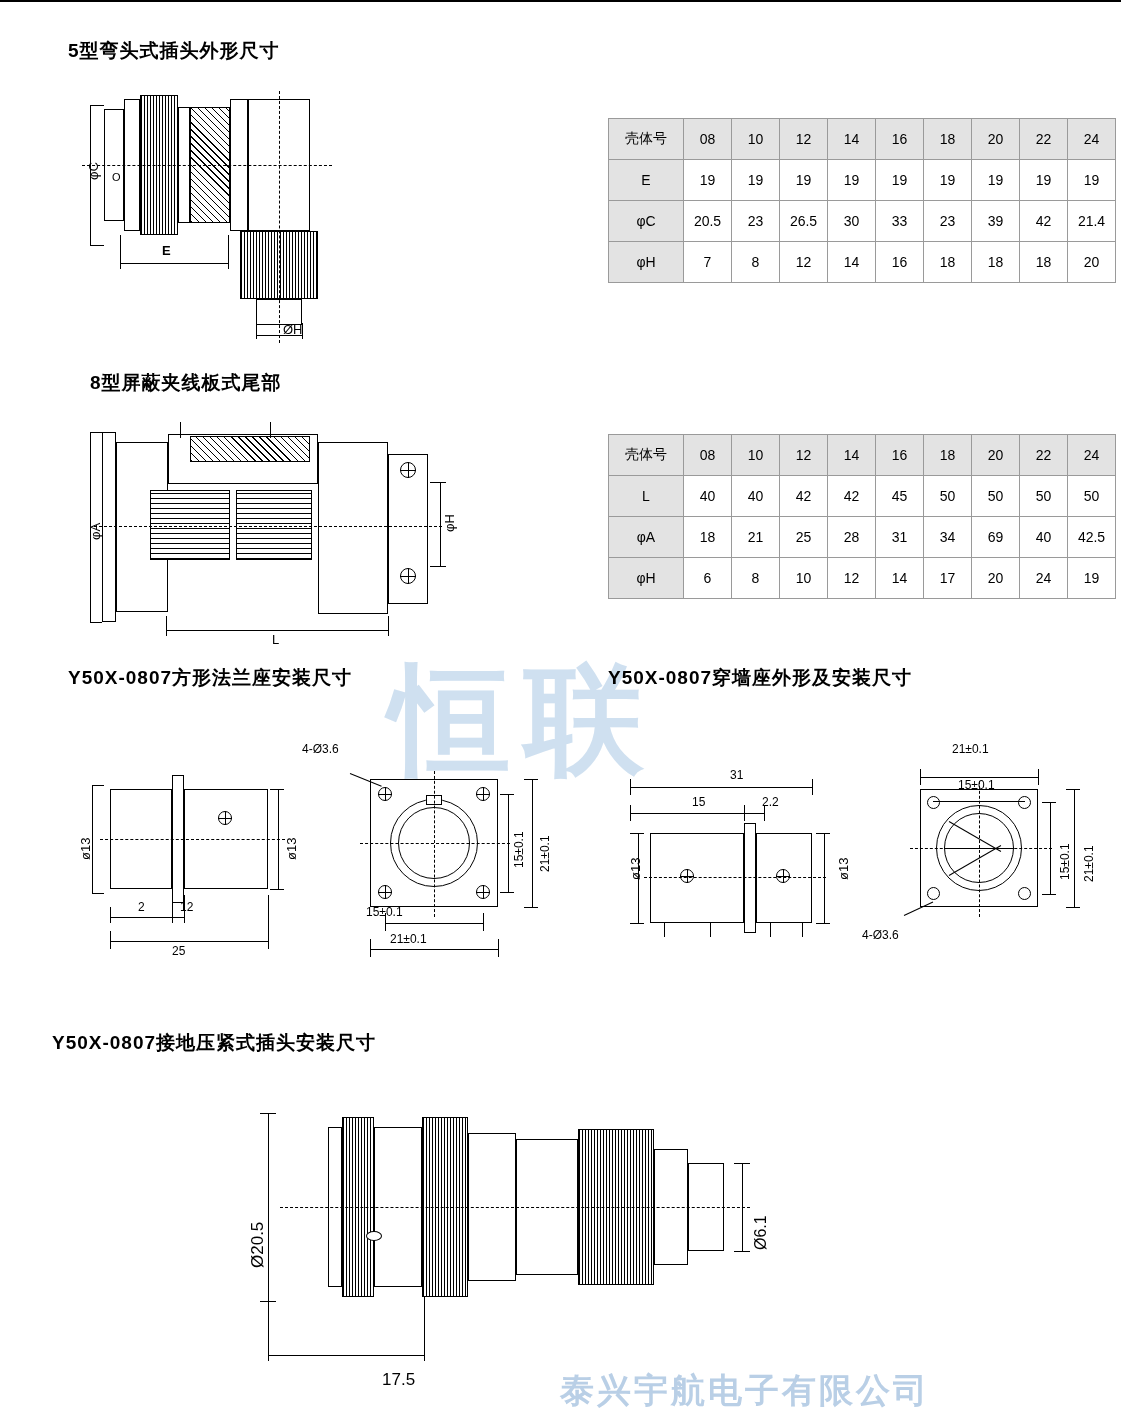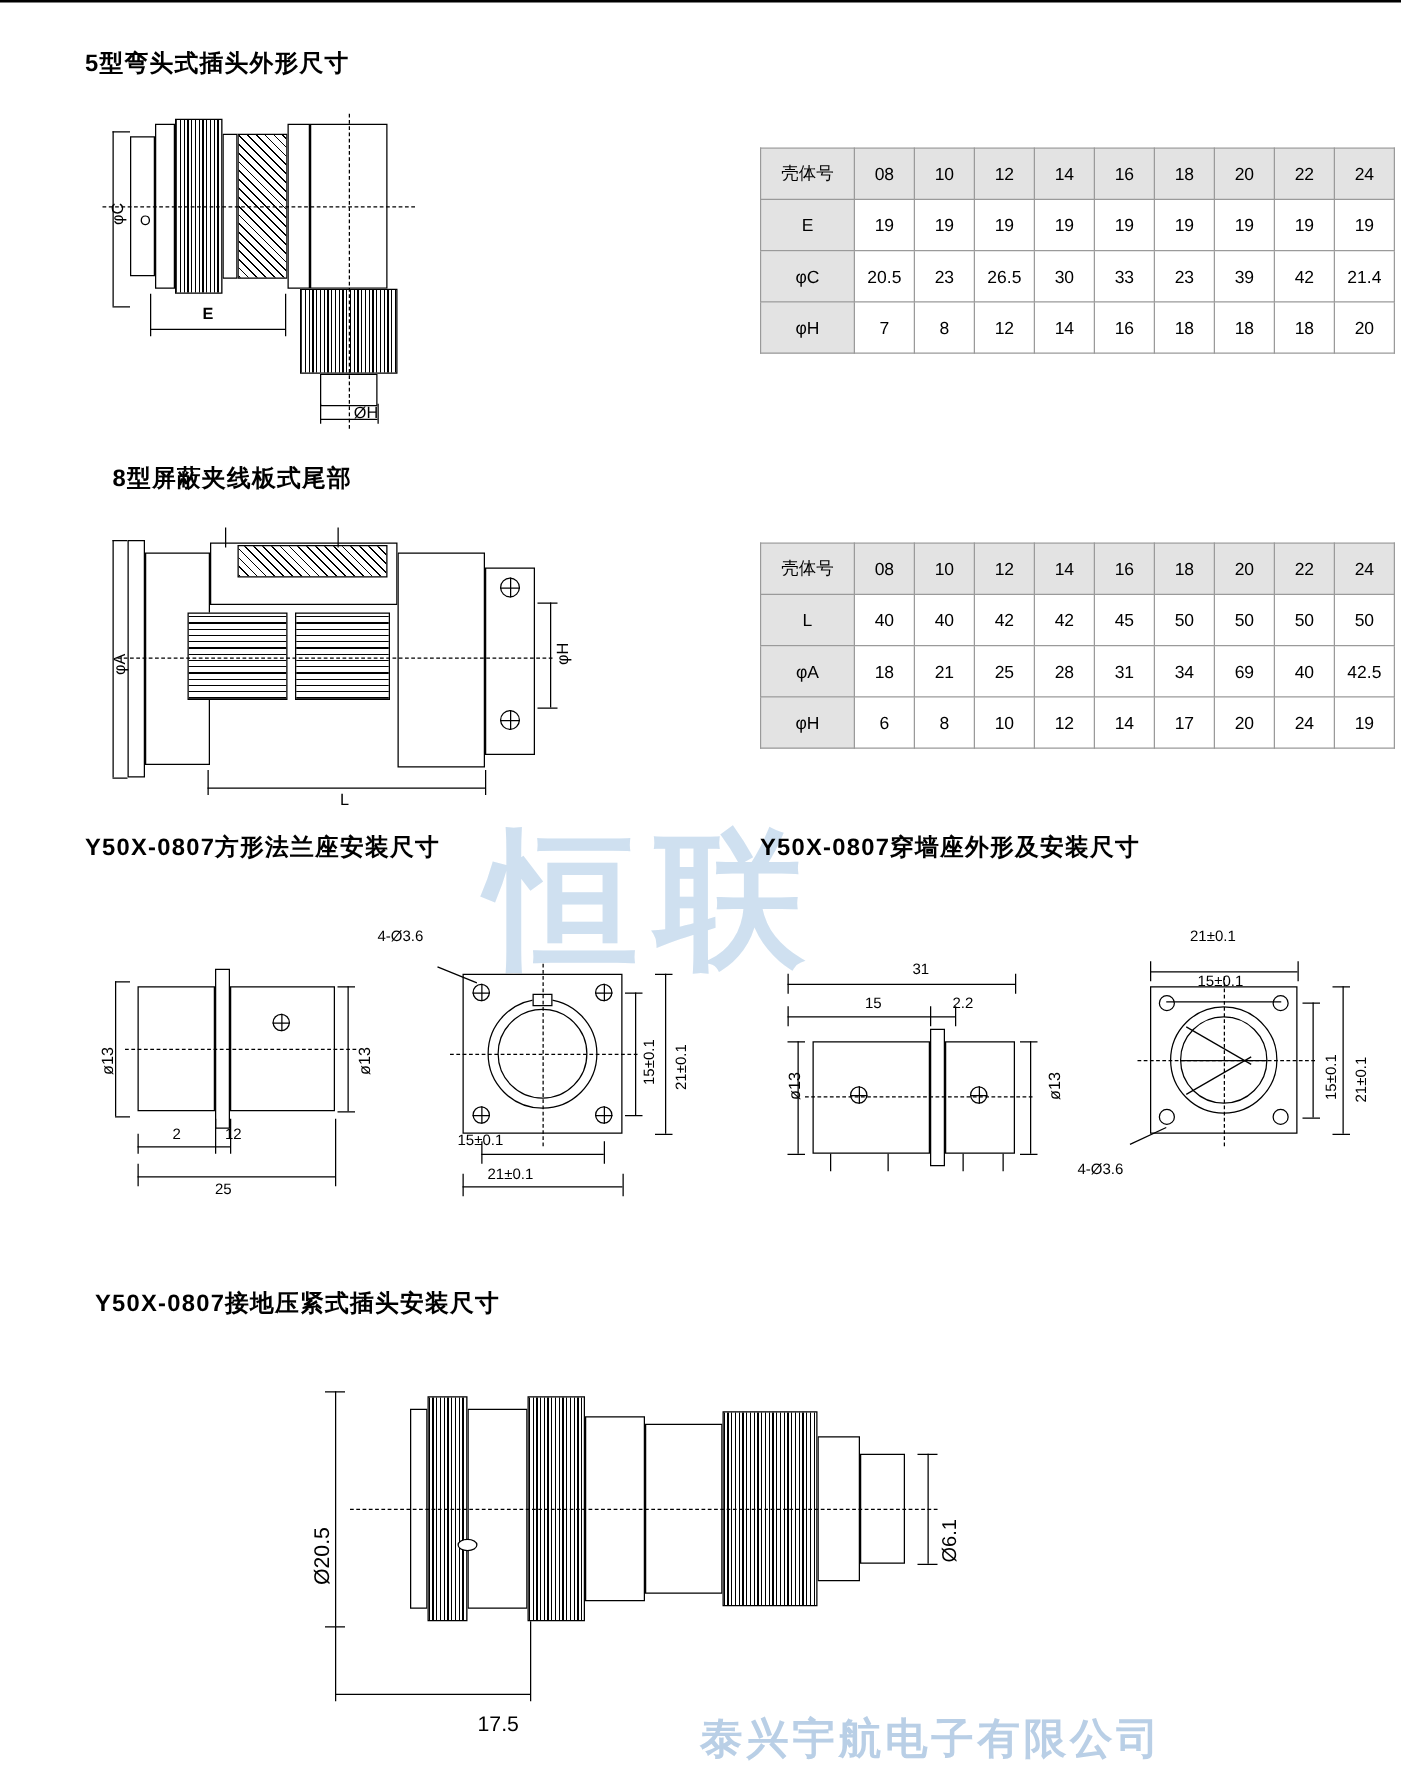--- a/index.html
+++ b/index.html
@@ -404,21 +404,21 @@
   <div class="ln vl" style="left:174px;top:24px;height:118px;"></div>
   <div class="ln hl" style="left:166px;top:24px;width:14px;"></div>
   <div class="ln hl" style="left:166px;top:142px;width:14px;"></div>
 </div>
 <div class="lbl-sm abs" style="left:952px;top:742px;">21±0.1</div>
 <div class="lbl-sm abs" style="left:958px;top:778px;">15±0.1</div>
 <div class="lbl-sm abs rot90" style="left:1058px;top:880px;">15±0.1</div>
 <div class="lbl-sm abs rot90" style="left:1082px;top:882px;">21±0.1</div>
 <div class="lbl-sm abs" style="left:862px;top:928px;">4-Ø3.6</div>
 
-<div class="sec-title abs" style="left:76px;top:1030px;">Y50X-0807接地压紧式插头安装尺寸</div>
+<div class="sec-title abs" style="left:52px;top:1030px;">Y50X-0807接地压紧式插头安装尺寸</div>
 
 <div class="abs" style="left:250px;top:1105px;width:560px;height:300px;">
 
   <div class="ln vl" style="left:18px;top:8px;height:188px;"></div>
   <div class="ln hl" style="left:10px;top:8px;width:16px;"></div>
   <div class="ln hl" style="left:10px;top:196px;width:16px;"></div>
 
   <div class="rect" style="left:78px;top:22px;width:14px;height:160px;"></div>
   <div class="rect knurl" style="left:92px;top:12px;width:32px;height:180px;"></div>
   <div class="rect" style="left:124px;top:22px;width:48px;height:160px;"></div>

